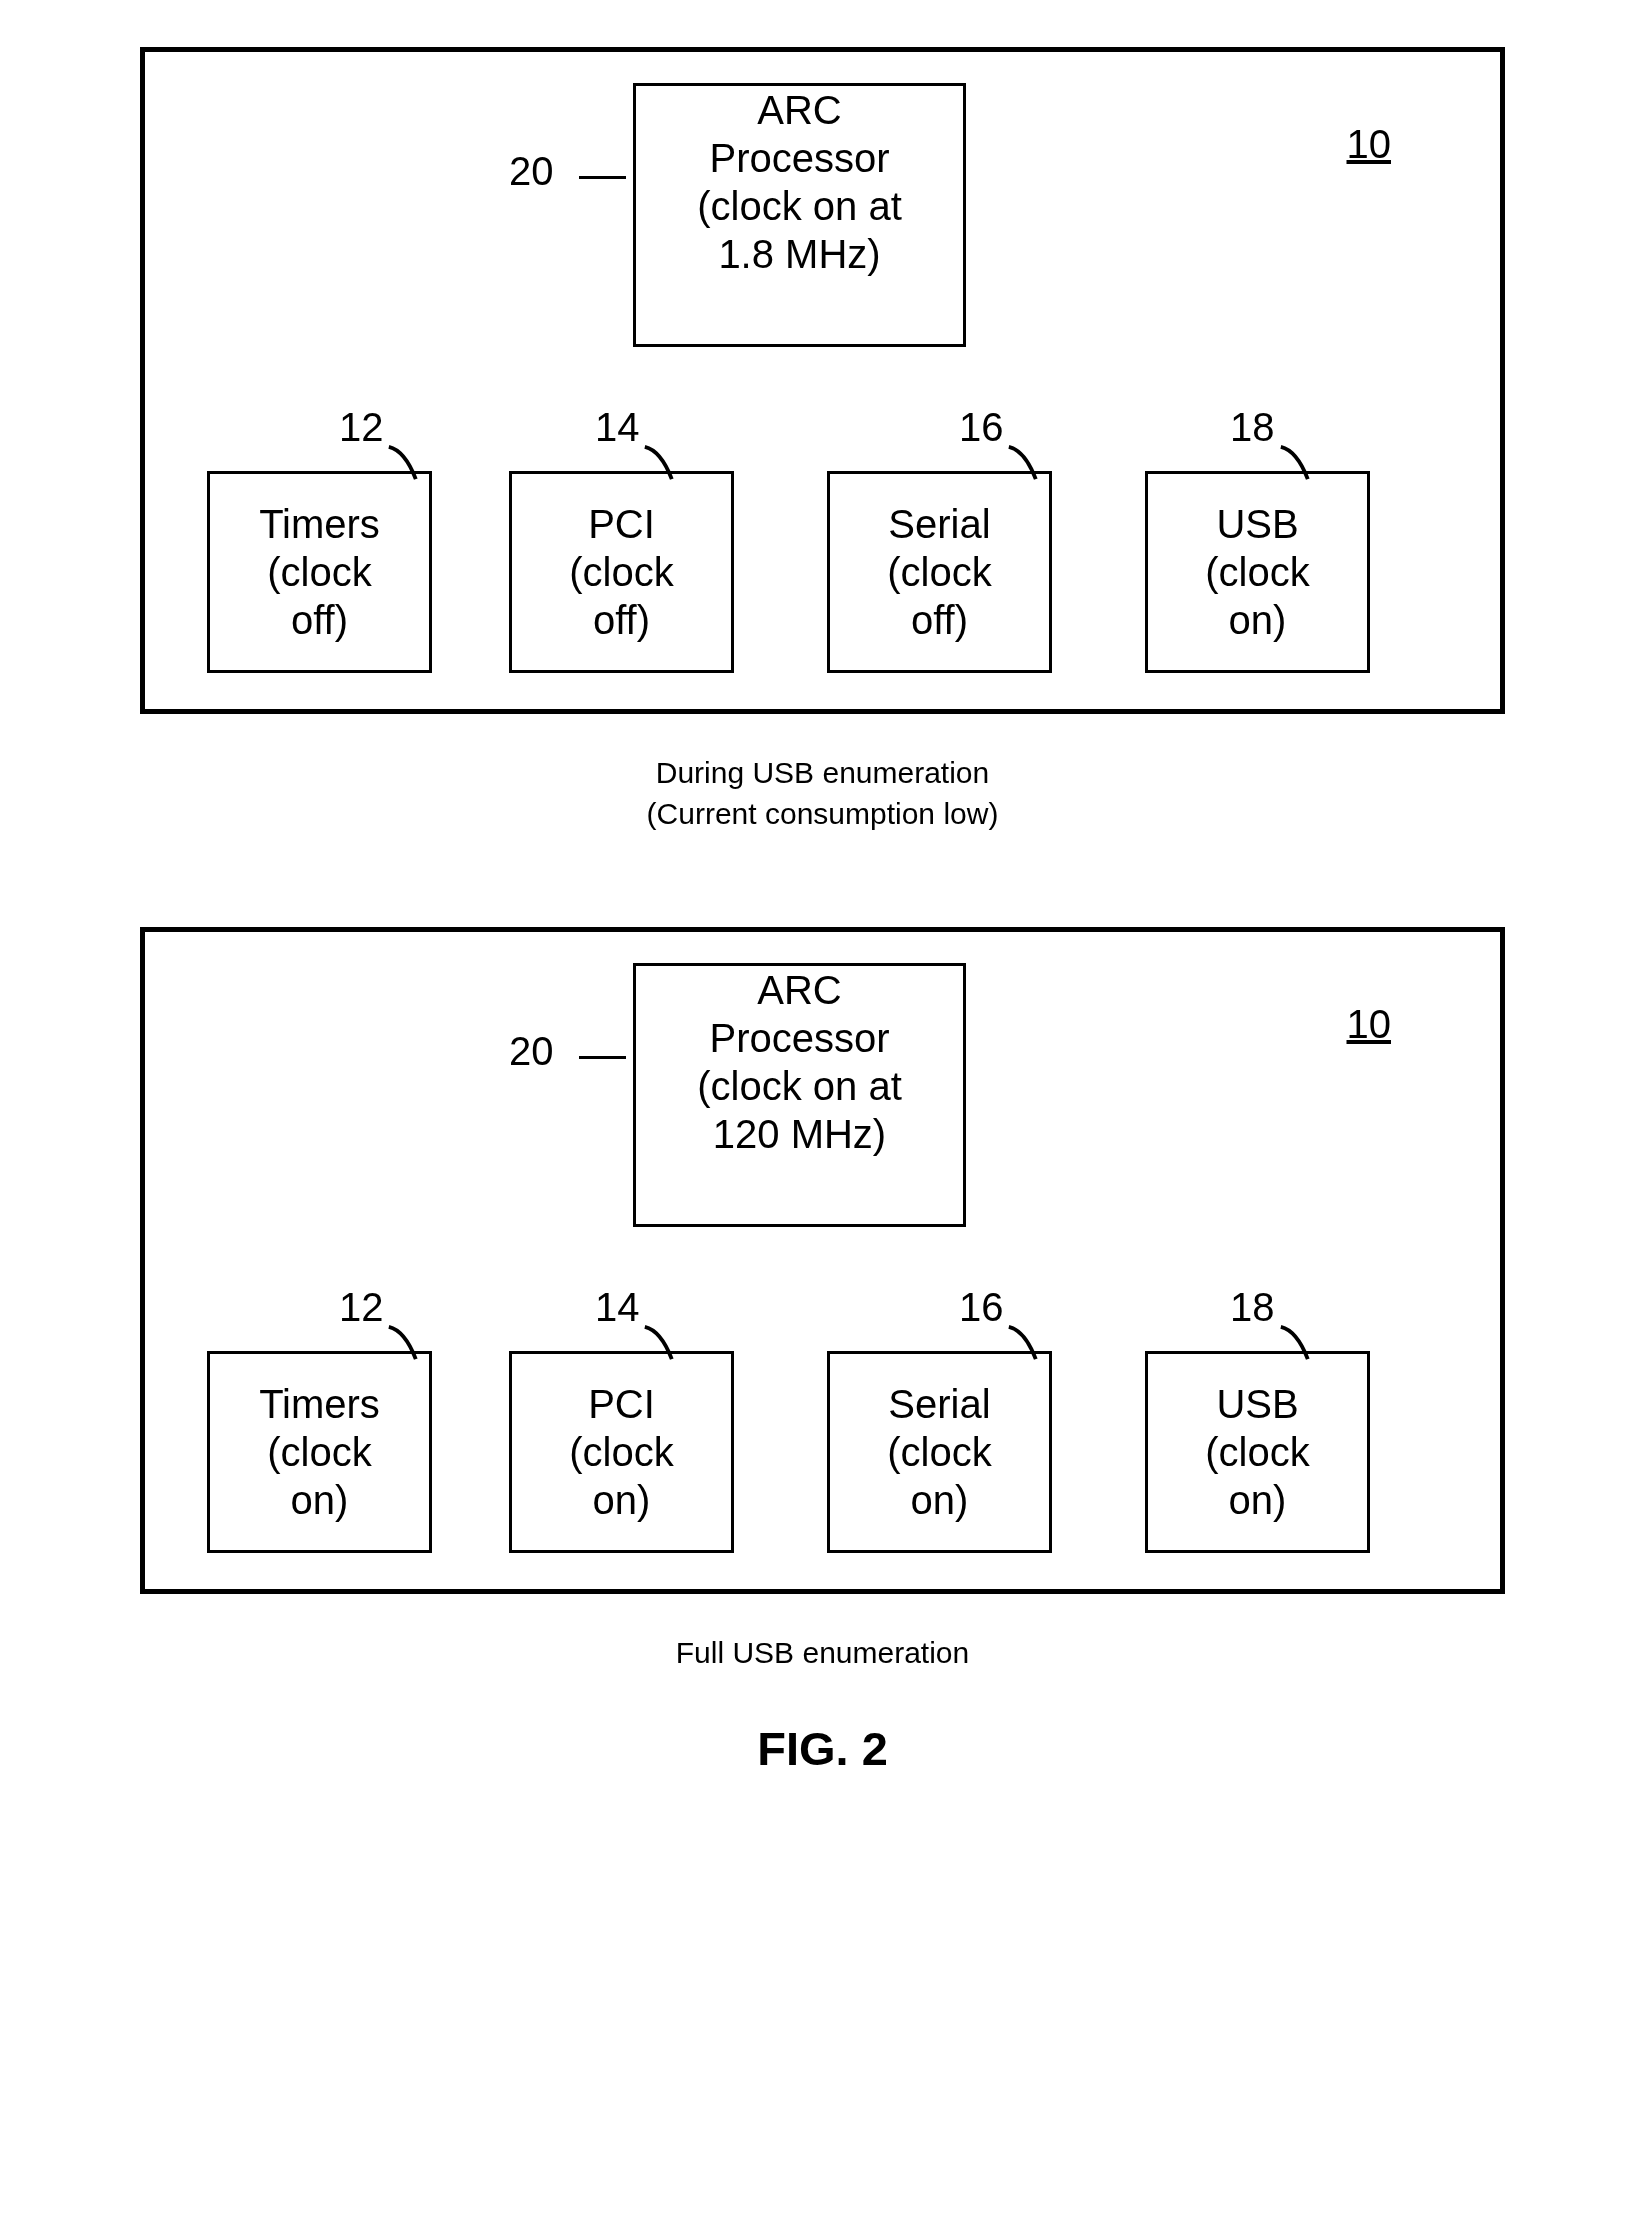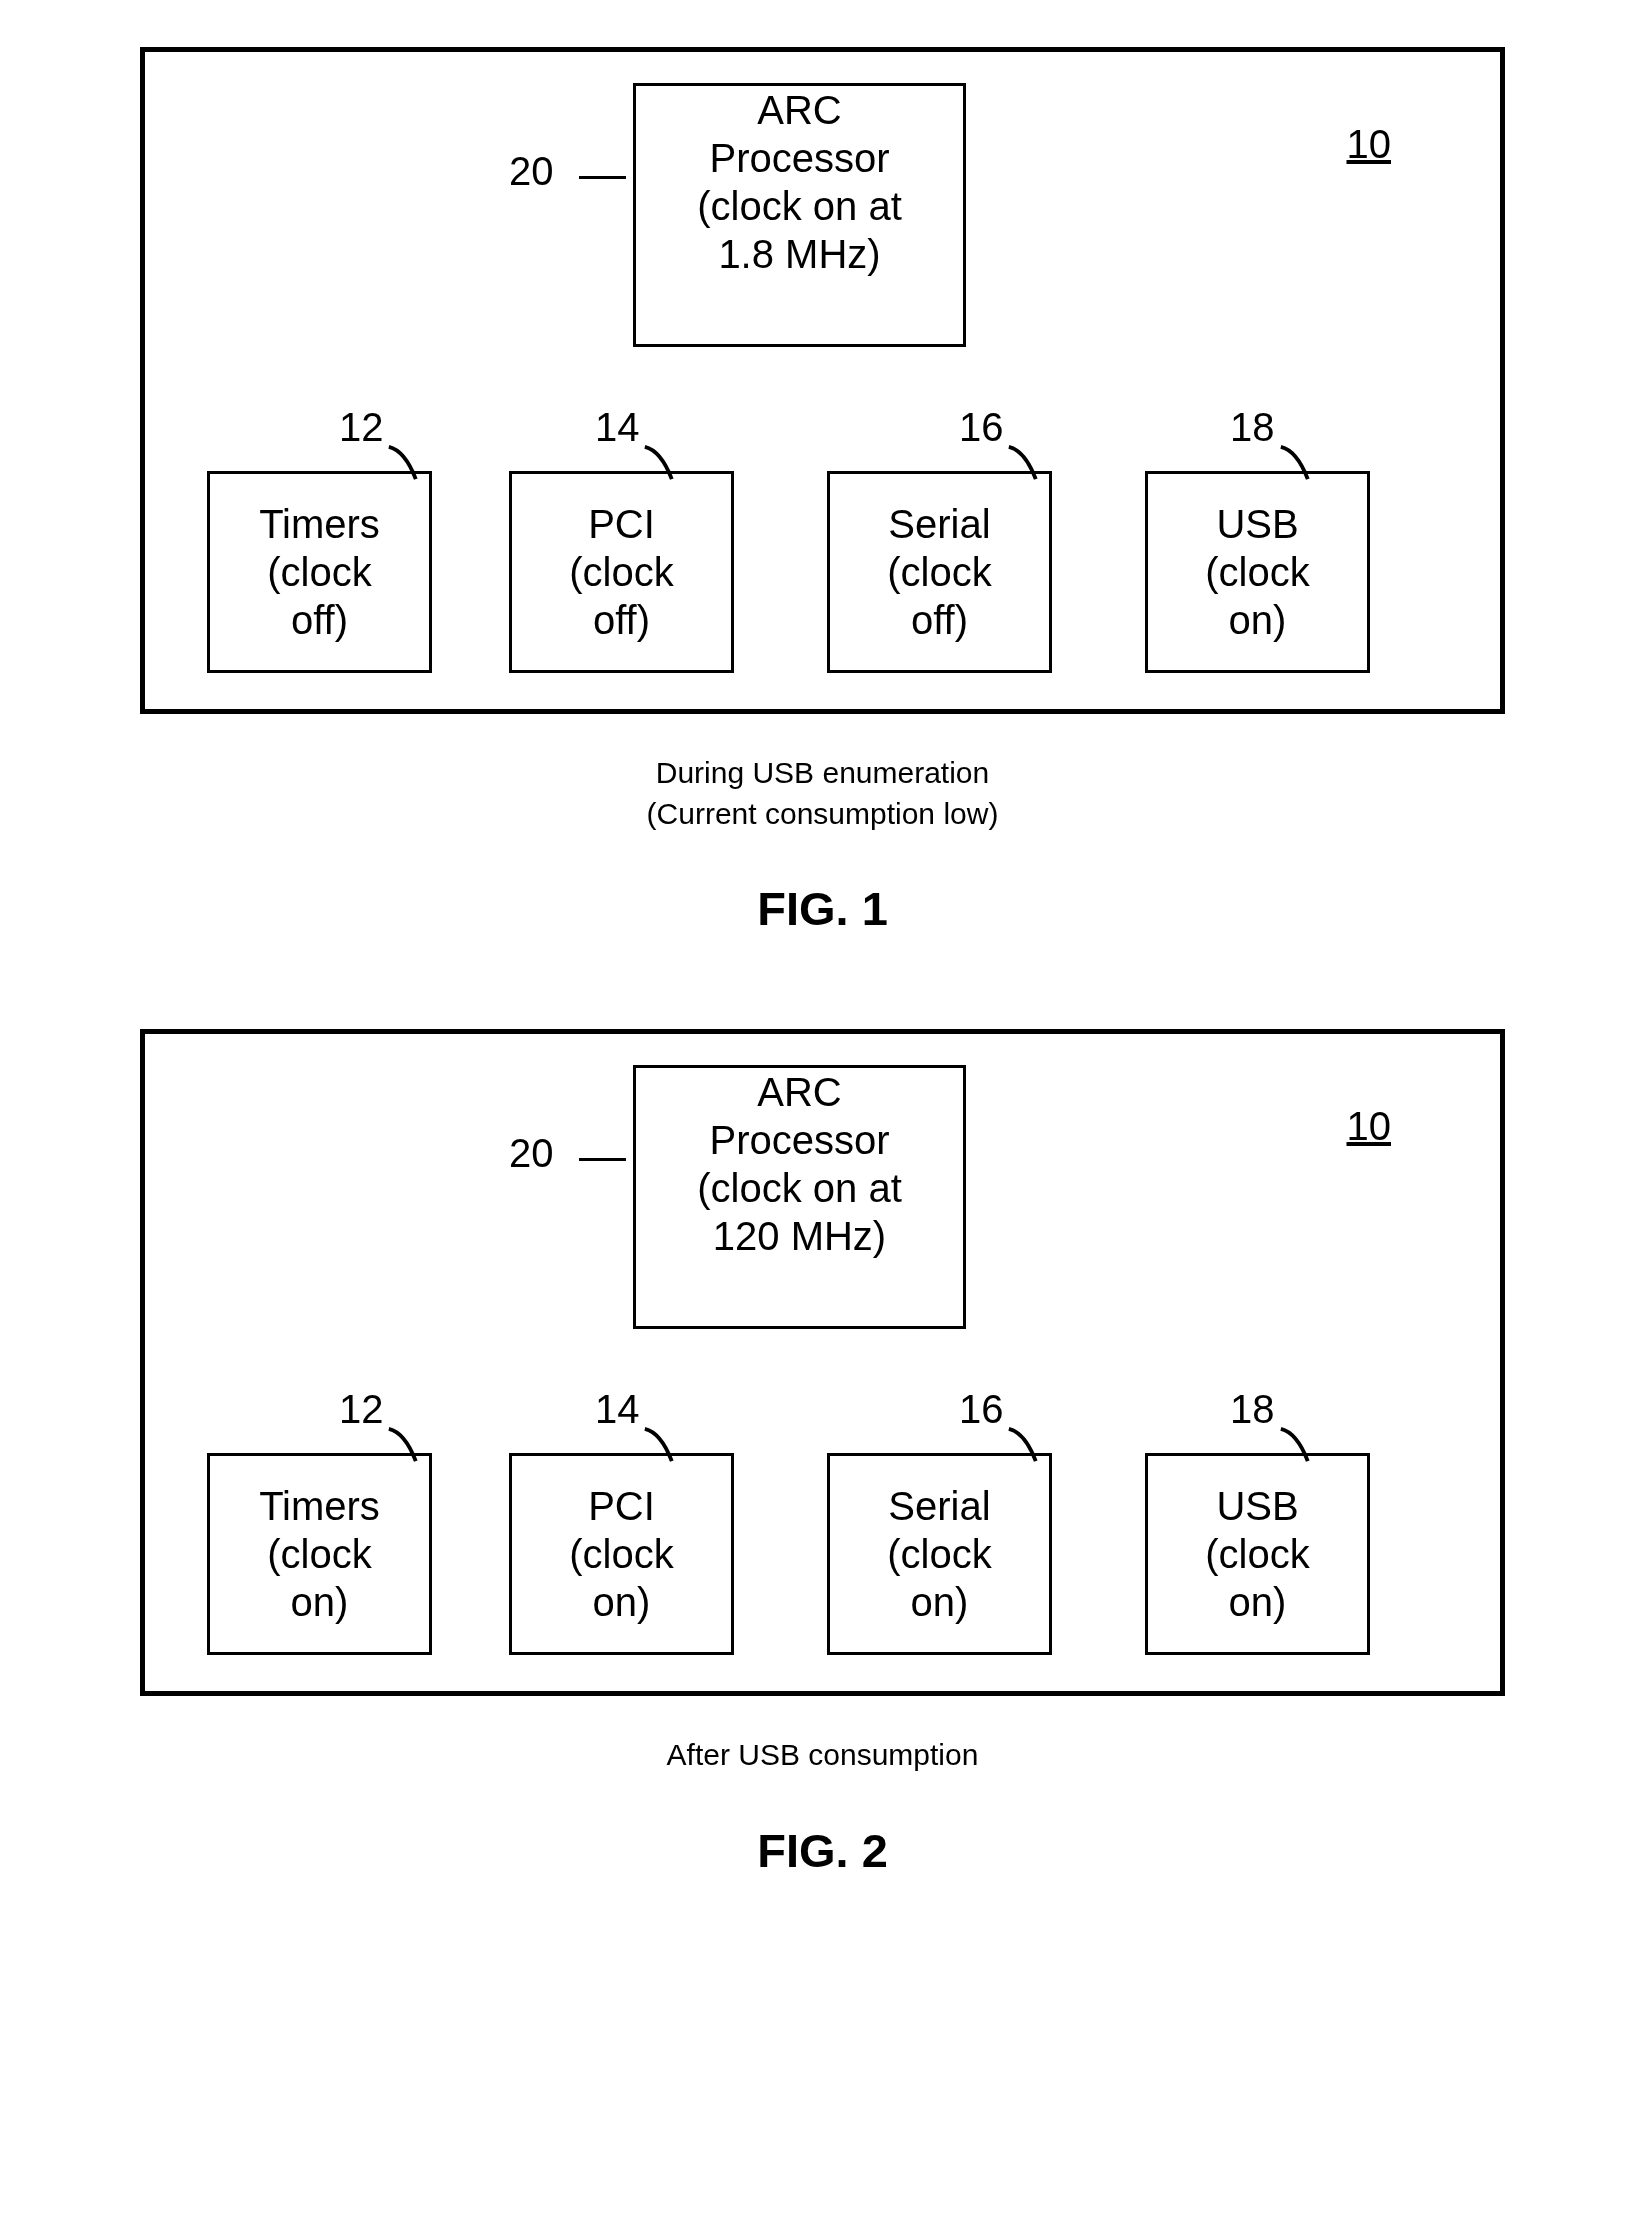--- a/index.html
+++ b/index.html
@@ -153,21 +153,20 @@
           <svg viewBox="0 0 52 52">
             <path d="M5 5 Q26 10 40 47" stroke="#000" stroke-width="5" fill="none"></path>
           </svg>
         </span>
 
     </div>
     <div class="caption">
       <div>During USB enumeration</div>
       <div>(Current consumption low)</div>
     </div>
-    <div class="fig-label">FIG. 1</div>
   </div>
 
   <div class="figure-block">
     <div class="diagram-frame">
 
       <span class="ref-num" style="top:70px; right:109px;">10</span>
 
       <div class="processor-box" style="left:488px; top:31px; width:333px; height:264px;">
         <span>ARC</span>
         <span>Processor</span>
@@ -220,19 +219,19 @@
       </div>
       <span class="lead-label" style="top:353px; left:1085px;">18</span>
       <span class="tick" style="top:391px; left:1132px;">
           <svg viewBox="0 0 52 52">
             <path d="M5 5 Q26 10 40 47" stroke="#000" stroke-width="5" fill="none"></path>
           </svg>
         </span>
 
     </div>
     <div class="caption">
-      <div>After USB consumption</div>
+      <div>Full USB enumeration</div>
     </div>
     <div class="fig-label">FIG. 2</div>
   </div>
 
 </div>
 
 
 </body></html>

